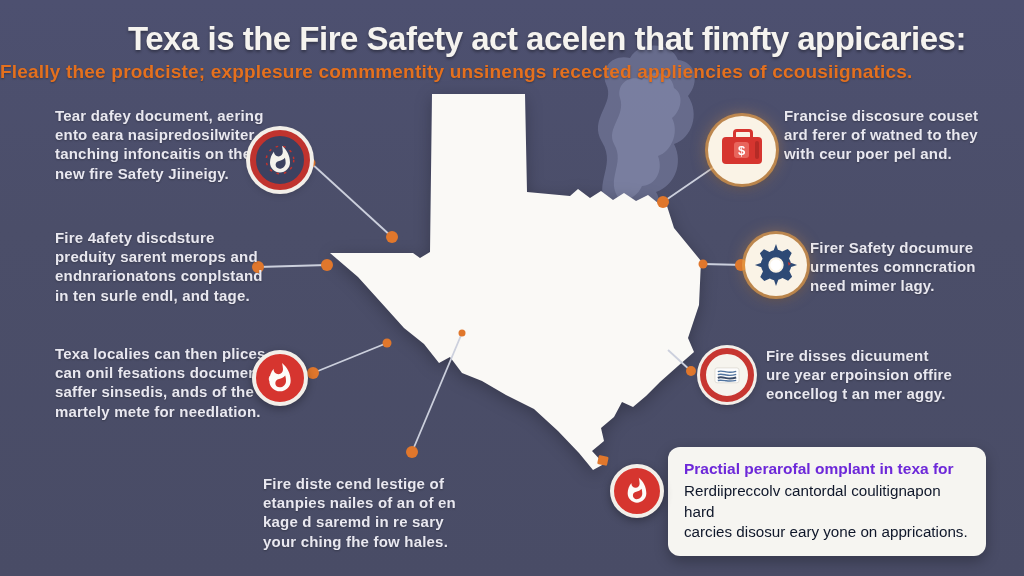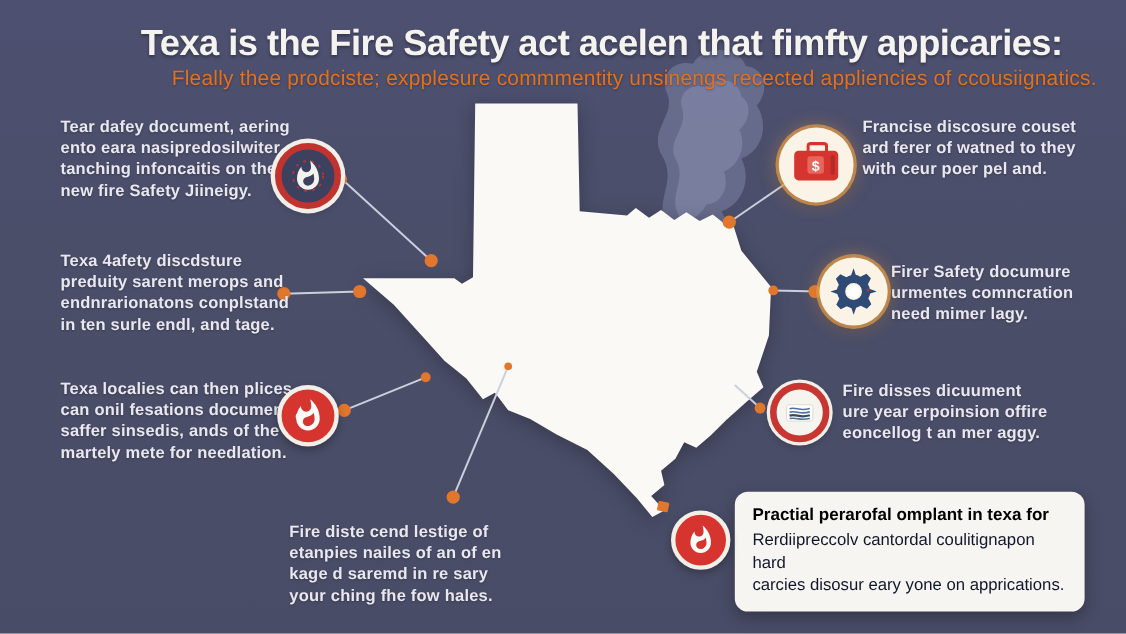--- a/index.html
+++ b/index.html
@@ -11,24 +11,23 @@
   #stage{position:absolute;inset:0;}
   svg.layer{position:absolute;left:0;top:0;z-index:1;}
 
   .title{
     position:absolute;top:20px;left:0;width:1000px;text-align:center;z-index:3;
     color:#f5f3ef;font-size:33px;font-weight:700;letter-spacing:-0.5px;
     text-shadow:0 2px 3px rgba(0,0,0,.35);
     padding-left:47px;
   }
   .subtitle{
-    position:absolute;top:61px;left:0;width:960px;text-align:right;z-index:3;
-    color:#e4701e;font-size:19px;font-weight:400;letter-spacing:0.2px;
+    position:absolute;top:61px;left:0;width:960px;text-align:left;z-index:3;
+    color:#e4701e;font-size:19px;font-weight:700;letter-spacing:0.2px;
     text-shadow:0 1px 2px rgba(0,0,0,.3);
-    padding-left:37px;
   }
 
   .callout{
     position:absolute;z-index:3;color:#e9e8f0;font-size:15px;font-weight:700;
     line-height:1.28;white-space:pre-line;letter-spacing:0.2px;
     text-shadow:0 1px 2px rgba(0,0,0,.28);
   }
   .c-left-top{left:55px;top:106px;width:230px;}
   .c-left-middle{left:55px;top:228px;width:230px;}
   .c-left-bottom{left:55px;top:344px;width:235px;}
@@ -60,21 +59,21 @@
   .bc-body{position:absolute;top:2px;left:0;width:40px;height:27px;background:#d6352f;border-radius:4px;}
   .bc-side{position:absolute;top:6px;right:3px;width:4px;height:18px;background:#b52b26;border-radius:2px;}
   .bc-tag{position:absolute;top:7px;left:12px;width:15px;height:16px;background:#e8655c;border-radius:3px;
     color:#fff;font-weight:700;font-size:13px;display:flex;align-items:center;justify-content:center;}
 
   .info-box{
     position:absolute;left:668px;top:447px;width:318px;z-index:3;box-sizing:border-box;
     background:#f6f5f1;border-radius:12px;padding:12px 16px 13px 16px;
     box-shadow:0 5px 14px rgba(0,0,0,.28);
   }
-  .info-box .t{color:#000000;font-weight:700;font-size:15.5px;line-height:1.3;}
+  .info-box .t{color:#6d28d9;font-weight:700;font-size:15.5px;line-height:1.3;}
   .info-box .b{color:#0f172a;font-weight:400;font-size:15.2px;line-height:1.35;white-space:pre-line;margin-top:2px;}
 </style>
 </head>
 <body>
 
 <div id="stage">
 
   <svg class="layer" width="1024" height="576" viewBox="0 0 1024 576">
 
     <g>
@@ -110,21 +109,21 @@
     </g>
   </svg>
 
   <div class="title">Texa is the Fire Safety act acelen that fimfty appicaries:</div>
   <div class="subtitle">Fleally thee prodciste; expplesure commmentity unsinengs recected appliencies of ccousiignatics.</div>
 
   <div class="callout c-left-top">Tear dafey document, aering
 ento eara nasipredosilwiter
 tanching infoncaitis on the
 new fire Safety Jiineigy.</div>
-  <div class="callout c-left-middle">Texa 4afety discdsture
+  <div class="callout c-left-middle">Fire 4afety discdsture
 preduity sarent merops and
 endnrarionatons conplstand
 in ten surle endl, and tage.</div>
   <div class="callout c-left-bottom">Texa localies can then plices
 can onil fesations document
 saffer sinsedis, ands of the
 martely mete for needlation.</div>
   <div class="callout c-bottom-center">Fire diste cend lestige of
 etanpies nailes of an of en
 kage d saremd in re sary

